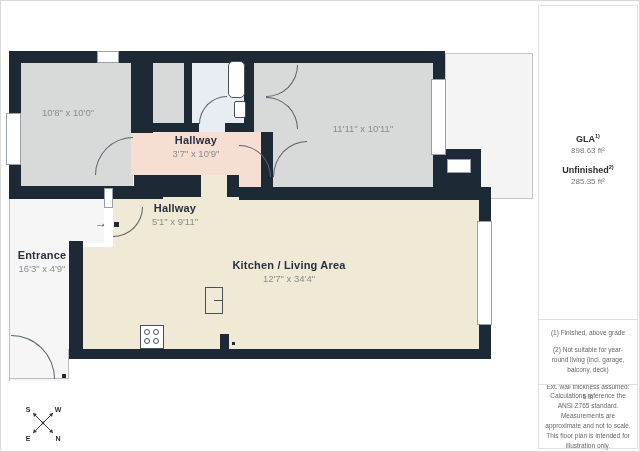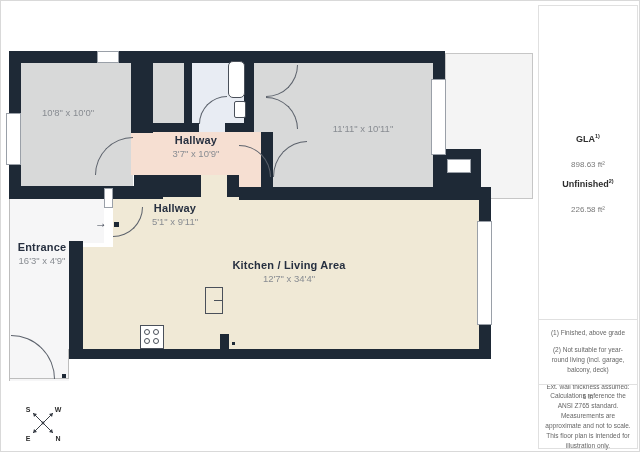--- a/index.html
+++ b/index.html
@@ -32,21 +32,21 @@
   .rlabel{position:absolute;transform:translateX(-50%);text-align:center;white-space:nowrap;line-height:1.25;}
   .rname{font-weight:bold;font-size:11px;color:#273040;letter-spacing:.2px;}
   .rdims{font-size:9.5px;color:#888c92;}
   
   #sidebar{position:absolute;left:537px;top:4px;width:100px;height:444px;background:#fff;
            border:1px solid #e0e0e0;box-sizing:border-box;}
   .sb-div{position:absolute;left:0;width:100%;height:1px;background:#e0e0e0;}
   .sb-stat{text-align:center;}
   .sb-stat .lab{font-size:9px;font-weight:bold;color:#2e2e2e;}
   .sb-stat .lab sup{font-size:5.5px;}
-  .sb-stat .val{font-size:8px;color:#7a7a7a;margin-top:16px;margin-bottom:9px;}
+  .sb-stat .val{font-size:8px;color:#7a7a7a;margin-top:2px;margin-bottom:9px;}
   .sb-note{font-size:6.5px;color:#666;text-align:center;line-height:1.55;margin:0 0 7px 0;}
   .entry-arrow{position:absolute;font-size:12px;color:#39414f;line-height:1;}
   .stove-burner{position:absolute;width:6px;height:6px;border:1px solid #4a505a;border-radius:50%;box-sizing:border-box;background:#fff;}
 </style>
 </head>
 <body>
 
 <div id="page">
 
   <div class="fill f-gray" style="left:18px;top:62px;width:114px;height:124px"></div>
@@ -126,21 +126,21 @@
     <div class="rdims">11'11" x 10'11"</div>
   </div>
   <div class="rlabel" style="left:195px;top:133px">
     <div class="rname">Hallway</div>
     <div class="rdims">3'7" x 10'9"</div>
   </div>
   <div class="rlabel" style="left:174px;top:201px">
     <div class="rname">Hallway</div>
     <div class="rdims">5'1" x 9'11"</div>
   </div>
-  <div class="rlabel" style="left:41px;top:240px">
+  <div class="rlabel" style="left:41px;top:248px">
     <div class="rname">Entrance</div>
     <div class="rdims">16'3" x 4'9"</div>
   </div>
   <div class="rlabel" style="left:288px;top:258px">
     <div class="rname">Kitchen / Living Area</div>
     <div class="rdims">12'7" x 34'4"</div>
   </div>
 
   <svg class="abs" style="left:16px;top:394px" width="50" height="50" viewBox="0 0 50 50">
     <line x1="16" y1="18" x2="36" y2="38" stroke="#3a3f47" stroke-width="1"></line>
@@ -154,21 +154,21 @@
     <text x="41" y="17" font-size="7" font-weight="bold" fill="#2b2b2b" text-anchor="middle">W</text>
     <text x="11" y="46" font-size="7" font-weight="bold" fill="#2b2b2b" text-anchor="middle">E</text>
     <text x="41" y="46" font-size="7" font-weight="bold" fill="#2b2b2b" text-anchor="middle">N</text>
   </svg>
 
   <div id="sidebar">
     <div class="sb-stat abs" style="left:0;top:127px;width:100%">
       <div class="lab"><span>GLA</span><sup>1)</sup></div>
       <div class="val">898.63 ft²</div>
       <div class="lab"><span>Unfinished</span><sup>2)</sup></div>
-      <div class="val">226.58 ft²</div>
+      <div class="val">285.35 ft²</div>
     </div>
 
     <div class="sb-div" style="top:313px"></div>
 
     <div class="abs" style="left:6px;top:322px;width:86px">
       <p class="sb-note">(1) Finished, above grade</p>
       <p class="sb-note">(2) Not suitable for year-round living (incl. garage, balcony, deck)</p>
       <p class="sb-note" style="margin-bottom:0">Ext. wall thickness assumed: 6 in</p>
     </div>
 

